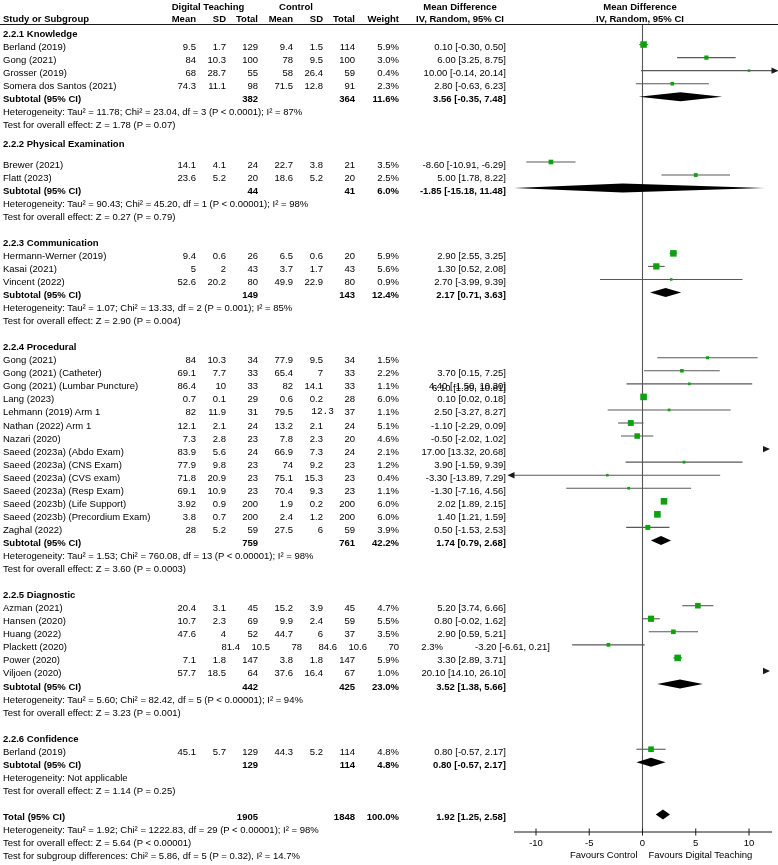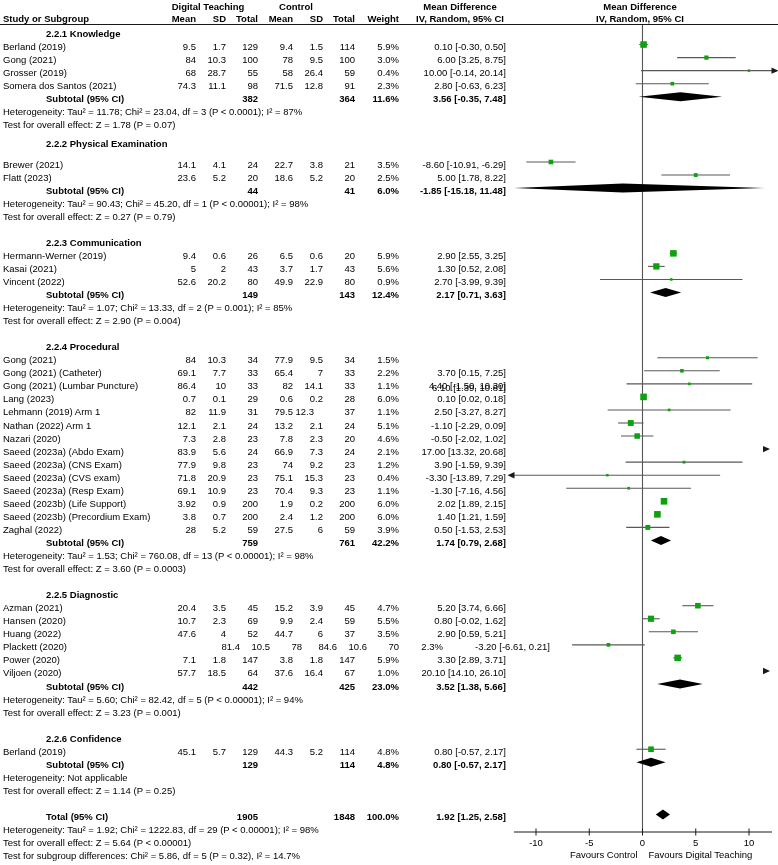--- a/index.html
+++ b/index.html
@@ -8,21 +8,21 @@
     font-family:"Liberation Sans", sans-serif; font-size:9.5px; color:#000;
     overflow:hidden;
   }
   .h{position:absolute; font-weight:bold; white-space:nowrap; height:12px; line-height:12px;}
   .hc{text-align:center;}
   .hr-cell{text-align:right;}
   .rule{position:absolute; left:0; top:23.5px; width:778px; height:1.4px; background:#1a1a1a;}
   .line{position:absolute; left:0; width:778px; height:13px; line-height:13px; white-space:nowrap;}
   .label{position:absolute; left:3px;}
   .cell{position:absolute; text-align:right;}
-  .bold{font-weight:bold;margin-left:43px;}
+  .bold{font-weight:bold;}
   #plot{position:absolute; left:0; top:0; pointer-events:none;}
   #plot text{font-family:"Liberation Sans", sans-serif;}
 </style>
 </head>
 <body>
 
 <div class="fig">
 
   <span class="h hc" style="left:153px; top:1px; width:110px;">Digital Teaching</span>
   <span class="h hc" style="left:251px; top:1px; width:90px;">Control</span>
@@ -236,21 +236,21 @@
         <span class="cell" style="right: 423px;">28</span>
         <span class="cell" style="right: 379px;">6.0%</span>
         <span class="cell" style="right: 272px;">0.10 [0.02, 0.18]</span>
       </div>
       <div class="line" style="top: 405.45px;">
         <span class="label">Lehmann (2019) Arm 1</span>
         <span class="cell" style="right: 582px;">82</span>
         <span class="cell" style="right: 552px;">11.9</span>
         <span class="cell" style="right: 520px;">31</span>
         <span class="cell" style="right: 485px;">79.5</span>
-        <span class="cell" style="right: 464px;">12.3</span>
+        <span class="cell" style="right: 444px; font-family: Liberation Mono, monospace;">12.3</span>
         <span class="cell" style="right: 423px;">37</span>
         <span class="cell" style="right: 379px;">1.1%</span>
         <span class="cell" style="right: 272px;">2.50 [-3.27, 8.27]</span>
       </div>
       <div class="line" style="top: 418.5px;">
         <span class="label">Nathan (2022) Arm 1</span>
         <span class="cell" style="right: 582px;">12.1</span>
         <span class="cell" style="right: 552px;">2.1</span>
         <span class="cell" style="right: 520px;">24</span>
         <span class="cell" style="right: 485px;">13.2</span>
@@ -359,21 +359,21 @@
       </div>
       <div class="line" style="top: 562.05px;">
         <span class="label">Test for overall effect: Z = 3.60 (P = 0.0003)</span>
       </div>
       <div class="line" style="top: 588.15px;">
         <span class="label bold">2.2.5 Diagnostic</span>
       </div>
       <div class="line" style="top: 601.2px;">
         <span class="label">Azman (2021)</span>
         <span class="cell" style="right: 582px;">20.4</span>
-        <span class="cell" style="right: 552px;">3.5</span>
+        <span class="cell" style="right: 552px;">3.1</span>
         <span class="cell" style="right: 520px;">45</span>
         <span class="cell" style="right: 485px;">15.2</span>
         <span class="cell" style="right: 455px;">3.9</span>
         <span class="cell" style="right: 423px;">45</span>
         <span class="cell" style="right: 379px;">4.7%</span>
         <span class="cell" style="right: 272px;">5.20 [3.74, 6.66]</span>
       </div>
       <div class="line" style="top: 614.25px;">
         <span class="label">Hansen (2020)</span>
         <span class="cell" style="right: 582px;">10.7</span>

